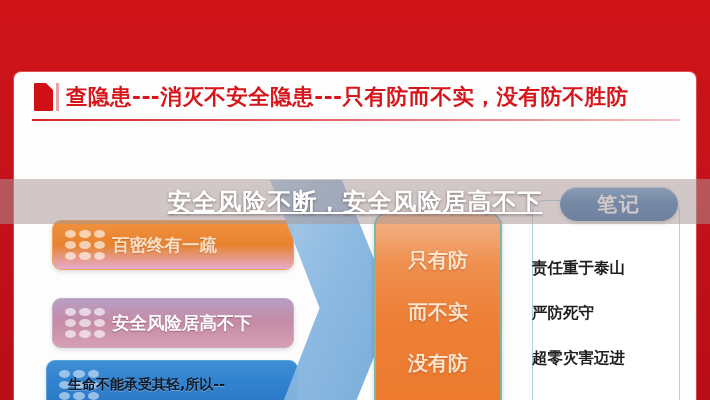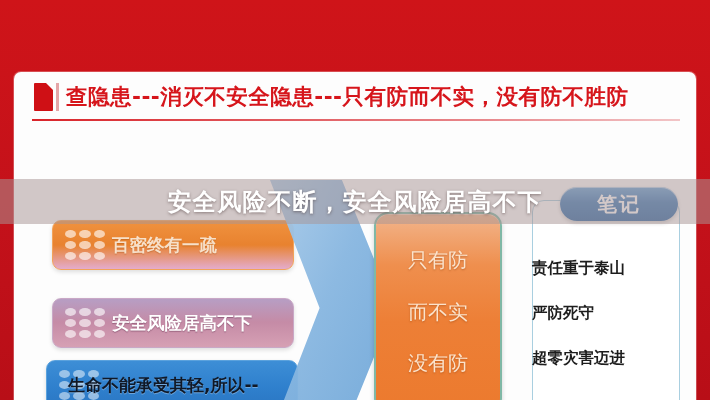--- a/index.html
+++ b/index.html
@@ -57,37 +57,37 @@
 
   #box2{left:38px;top:226px;width:240px;height:48px;
     background:linear-gradient(180deg,#b79ec4 0%,#c58ba6 48%,#d6a0b4 100%);
     border:1px solid #c9a8c6;}
   #box2 .txt{color:#ffffff;text-shadow:0 1px 1px rgba(90,40,70,.45);}
 
   #box3{left:32px;top:288px;width:250px;height:48px;
     background:linear-gradient(180deg,#3d8ed6 0%,#2f80cd 55%,#2a76c2 100%);
     border:1px solid #5ba2dd;}
   #box3 .dots i{background:rgba(255,255,255,.5);}
-  #box3 .txt{color:#101826;font-size:17px;text-shadow:0 1px 0 rgba(255,255,255,.3);
+  #box3 .txt{color:#101826;font-size:14px;text-shadow:0 1px 0 rgba(255,255,255,.3);
     margin-left:-34px;position:relative;z-index:2;}
 
   
   .arrow{position:absolute;left:256px;top:108px;width:124px;height:256px;
     background:linear-gradient(115deg,#a9cbe9 0%,#87b6e0 45%,#6ea6d8 100%);
     clip-path:polygon(0% 0%, 58% 0%, 100% 50%, 58% 100%, 0% 100%, 40% 50%);
     opacity:.95;}
 
   
   .cpanel{position:absolute;left:360px;top:140px;width:128px;height:200px;
     border:2px solid #7fb8a6;border-radius:14px;
     background:linear-gradient(180deg,#f2b58c 0%,#ef8f4e 26%,#ed7f36 55%,#ec7a2e 100%);
     box-shadow:0 2px 5px rgba(0,0,0,.18), inset 0 1px 0 rgba(255,255,255,.4);
     display:flex;flex-direction:column;align-items:center;justify-content:space-evenly;
     padding:8px 0;box-sizing:border-box;}
-  .cpanel span{font-size:20px;font-weight:normal;color:#fbe3cc;white-space:nowrap;
+  .cpanel span{font-size:20px;font-weight:bold;color:#fbe3cc;white-space:nowrap;
     text-shadow:0 1px 2px rgba(140,60,10,.45);text-align:right;}
 
   
   .rpanel{position:absolute;left:518px;top:128px;width:146px;height:226px;
     border:1.5px solid #a9cfe0;border-radius:12px;background:#ffffff;}
   .rhead{position:absolute;left:546px;top:115px;width:118px;height:34px;
     border-radius:17px;
     background:linear-gradient(180deg,#6aa6d8 0%,#3f7cb8 45%,#2f6aa6 100%);
     box-shadow:0 2px 4px rgba(0,0,0,.2), inset 0 1px 0 rgba(255,255,255,.5);
     display:flex;align-items:center;justify-content:center;}
@@ -95,21 +95,21 @@
   .rlist{position:absolute;left:518px;top:160px;width:146px;
     display:flex;flex-direction:column;gap:24px;padding-top:26px;}
   .rlist span{font-size:15.5px;font-weight:bold;color:#1d1d1d;white-space:nowrap;}
 
   
   .band{position:absolute;left:0;top:179px;width:710px;height:45px;
     background:rgba(168,150,150,.52);}
   .bandtext{position:absolute;left:0;top:179px;width:710px;height:45px;
     display:flex;align-items:center;justify-content:center;
     font-size:24px;font-weight:bold;color:#ffffff;letter-spacing:1px;
-    text-shadow:0 1px 3px rgba(60,40,40,.5);white-space:nowrap;}
+    text-shadow:0 1px 3px rgba(60,40,40,.5);white-space:nowrap;text-decoration:underline;}
 </style>
 </head>
 <body>
 
 <div id="stage">
 
   <div class="card">
 
     <div class="titlebar">
       <div class="flag"></div>

